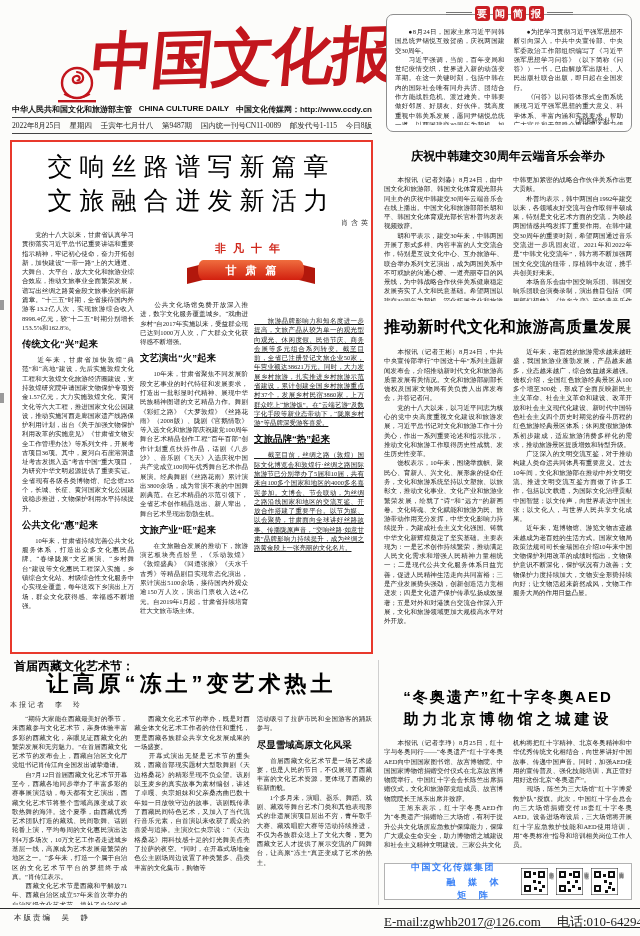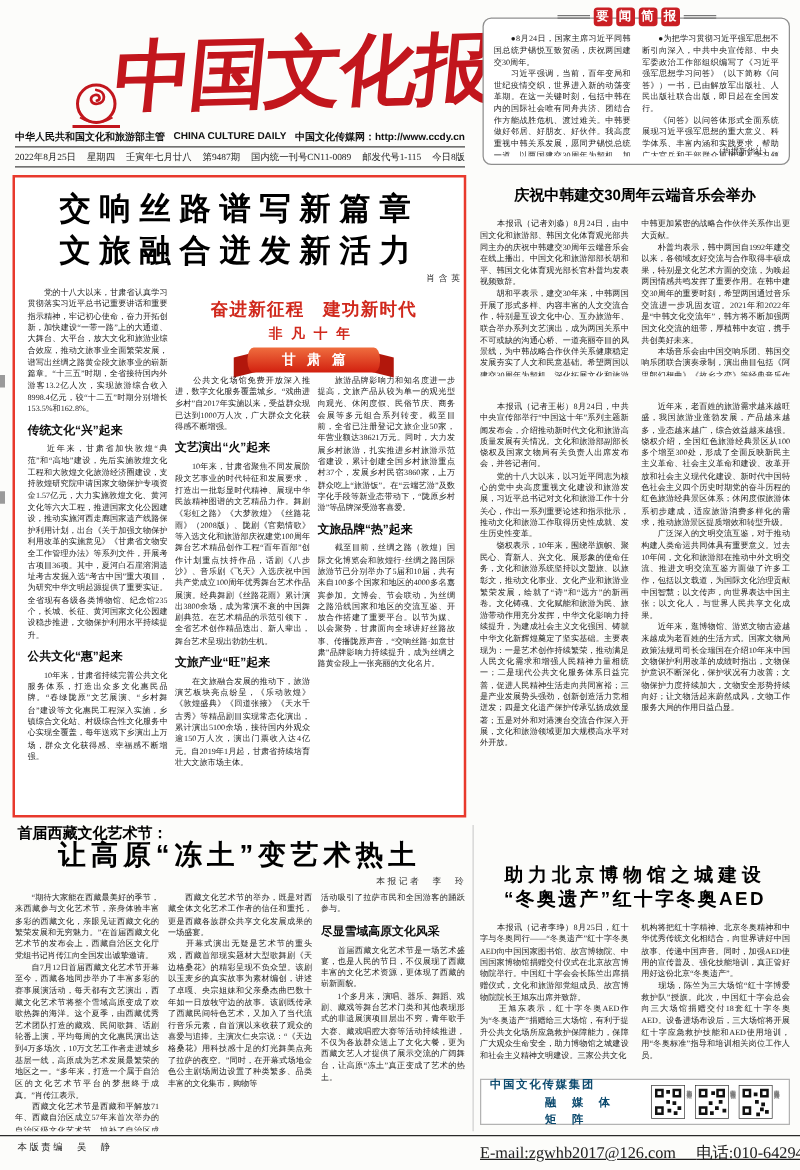--- a/index.html
+++ b/index.html
@@ -21,21 +21,21 @@
   .brief-cols{position:absolute;left:8px;right:8px;top:12px;bottom:6px;display:flex;gap:9px;}
   .brief-cols .c{flex:1;overflow:hidden;}
   .brief-credit{position:absolute;right:14px;bottom:5px;font-size:6.5px;color:#222;}
 
   
   .body-text{font-size:6.5px;line-height:1.43;text-align:justify;color:#1d1d1d;white-space:pre-line;overflow:hidden;}
   .subhead{font-family:"Liberation Sans",sans-serif;font-weight:bold;font-size:9.5px;color:#0c0c0c;margin:6px 0 4px;}
 
   
   .main-box{left:10px;top:140px;width:363px;height:514px;border:2.5px solid #e8392c;background:#fff;}
-  .main-h{position:absolute;left:0;right:0;text-align:center;font-family:"Liberation Sans",sans-serif;font-weight:bold;color:#000;font-size:25px;letter-spacing:7px;white-space:nowrap;}
+  .main-h{position:absolute;left:0;right:0;text-align:center;font-family:"Liberation Sans",sans-serif;font-weight:normal;color:#000;font-size:25px;letter-spacing:7px;white-space:nowrap;}
   .main-byline{position:absolute;left:0;right:0;top:76px;text-align:right;font-size:7px;letter-spacing:3px;color:#333;}
   .mcol{position:absolute;overflow:hidden;}
   .badge{position:absolute;left:126px;top:97px;width:226px;text-align:center;}
   .badge .l1{color:#d0281c;font-family:"Liberation Sans",sans-serif;font-weight:900;font-size:14px;letter-spacing:1px;white-space:nowrap;}
   .badge .l2{color:#d0281c;font-family:Liberation Serif, serif;font-weight:bold;font-size:11px;letter-spacing:7px;margin-top:2px;}
   .ribbon{position:relative;width:128px;height:20px;margin:4px auto 0;}
   .ribbon::before,.ribbon::after{content:"";position:absolute;top:5px;width:24px;height:16px;background:#b2170c;}
   .ribbon::before{left:0;transform:skewY(-14deg);}
   .ribbon::after{right:0;transform:skewY(14deg);}
   .ribbon .band{position:absolute;left:11px;right:11px;top:0;height:20px;z-index:1;background:linear-gradient(180deg,#ef6d3e,#d2200f);border-radius:5px/9px;color:#fff;font-family:"Liberation Sans",sans-serif;font-weight:bold;font-size:11px;letter-spacing:9px;text-indent:9px;line-height:20px;text-align:center;}
@@ -43,28 +43,28 @@
   
   .r-art{left:384px;width:248px;}
   .r-head{text-align:center;font-family:"Liberation Sans",sans-serif;font-weight:bold;color:#000;white-space:nowrap;}
   .two-col{display:flex;gap:10px;}
   .two-col .c{flex:1;overflow:hidden;}
   .kicker{text-align:center;font-style:italic;font-weight:bold;font-size:11px;letter-spacing:2px;color:#111;}
 
   
   .t-kicker{left:14px;top:658px;font-family:"Liberation Sans",sans-serif;font-weight:bold;font-size:12px;color:#000;}
   .t-head{left:10px;top:669px;width:363px;text-align:center;font-family:"Liberation Sans",sans-serif;font-weight:bold;font-size:22px;letter-spacing:4px;color:#000;white-space:nowrap;}
-  .t-byline{left:10px;top:700px;width:363px;text-align:right;font-size:7px;letter-spacing:2px;color:#333;}
+  .t-byline{left:10px;top:700px;width:363px;text-align:left;font-size:7px;letter-spacing:2px;color:#333;}
   .t-cols{left:12px;top:714px;width:360px;height:191px;display:flex;gap:7px;}
   .t-cols .c{flex:1;overflow:hidden;}
 
   
   .vrule{left:378px;top:660px;width:0;height:245px;border-left:1px solid #cfcfcf;}
   .media-box{left:384px;top:863px;width:248px;height:37px;border:1px solid #b3b3b3;background:#fff;display:flex;align-items:center;padding:0 7px;gap:7px;}
-  .media-name{text-align:left;color:#0c4a6e;font-family:"Liberation Sans",sans-serif;font-weight:bold;}
+  .media-name{text-align:center;color:#3b82f6;font-family:"Liberation Sans",sans-serif;font-weight:bold;}
   .media-name .n1{font-size:9px;letter-spacing:1.5px;}
   .media-name .n2{font-size:9px;letter-spacing:5px;margin-top:2px;padding-left:44px;}
   .qr-wrap{display:flex;align-items:center;gap:2px;margin-left:auto;}
   .qr-unit{display:flex;align-items:center;gap:1px;}
   .qr-label{writing-mode:vertical-rl;font-size:4.5px;color:#777;letter-spacing:0.5px;height:28px;overflow:hidden;}
   .bottom-rule{left:0;top:908px;width:640px;border-top:1px solid #2a2a2a;}
   .editor{left:14px;top:913px;font-size:7.5px;letter-spacing:2px;color:#222;}
   .contact{left:384px;top:913px;width:248px;text-align:right;font-size:13px;color:#222;white-space:nowrap;text-decoration:underline;}
   .edge-mark{left:0;width:4px;height:10px;background:#9a9a9a;}
 </style>
@@ -115,21 +115,20 @@
   </div>
   <div class="brief-credit">（均据新华社）</div>
 </div>
 
 <div class="abs main-box">
   <div class="main-h" style="top:8px;">交响丝路谱写新篇章</div>
   <div class="main-h" style="top:42px;">文旅融合迸发新活力</div>
   <div class="main-byline">肖含英</div>
 
   <div class="badge">
-    <div class="l1">奋进新征程　建功新时代</div>
     <div class="l2">非凡十年</div>
     <div class="ribbon">
       <div class="band">甘肃篇</div>
     </div>
   </div>
 
   <div class="mcol" style="left:10px;top:88px;width:112px;height:414px;">
     <div class="body-text">　　党的十八大以来，甘肃省认真学习贯彻落实习近平总书记重要讲话和重要指示精神，牢记初心使命，奋力开拓创新，加快建设“一带一路”上的大通道、大舞台、大平台，放大文化和旅游业综合效应，推动文旅事业全面繁荣发展，谱写出丝绸之路黄金段文旅事业的崭新篇章。“十三五”时期，全省接待国内外游客13.2亿人次，实现旅游综合收入8998.4亿元，较“十二五”时期分别增长153.5%和162.8%。</div>
     <div class="subhead">传统文化“兴”起来</div>
     <div class="body-text">　　近年来，甘肃省加快敦煌“典范”和“高地”建设，先后实施敦煌文化工程和大敦煌文化旅游经济圈建设，支持敦煌研究院申请国家文物保护专项资金1.57亿元，大力实施敦煌文化、黄河文化等六大工程，推进国家文化公园建设，推动实施河西走廊国家遗产线路保护利用计划，出台《关于加强文物保护利用改革的实施意见》《甘肃省文物安全工作管理办法》等系列文件，开展考古项目36项。其中，夏河白石崖溶洞遗址考古发掘入选“考古中国”重大项目，为研究中华文明起源提供了重要实证。全省现有各级各类博物馆、纪念馆235个，长城、长征、黄河国家文化公园建设稳步推进，文物保护利用水平持续提升。</div>
@@ -138,39 +137,40 @@
   </div>
 
   <div class="mcol" style="left:128px;top:158px;width:108px;height:344px;">
     <div class="body-text">　　公共文化场馆免费开放深入推进，数字文化服务覆盖城乡。“戏曲进乡村”自2017年实施以来，受益群众现已达到1000万人次，广大群众文化获得感不断增强。</div>
     <div class="subhead">文艺演出“火”起来</div>
     <div class="body-text">　　10年来，甘肃省聚焦不同发展阶段文艺事业的时代特征和发展要求，打造出一批彰显时代精神、展现中华民族精神图谱的文艺精品力作。舞剧《彩虹之路》《大梦敦煌》《丝路花雨》（2008版）、陇剧《官鹅情歌》等入选文化和旅游部庆祝建党100周年舞台艺术精品创作工程“百年百部”创作计划重点扶持作品，话剧《八步沙》、音乐剧《飞天》入选庆祝中国共产党成立100周年优秀舞台艺术作品展演。经典舞剧《丝路花雨》累计演出3800余场，成为常演不衰的中国舞剧典范。在艺术精品的示范引领下，全省艺术创作精品迭出、新人辈出，舞台艺术呈现出勃勃生机。</div>
     <div class="subhead">文旅产业“旺”起来</div>
     <div class="body-text">　　在文旅融合发展的推动下，旅游演艺板块亮点纷呈，《乐动敦煌》《敦煌盛典》《回道张掖》《天水千古秀》等精品剧目实现常态化演出，累计演出5100余场，接待国内外观众逾150万人次，演出门票收入达4亿元。自2019年1月起，甘肃省持续培育壮大文旅市场主体。</div>
   </div>
 
-  <div class="mcol" style="left:242px;top:158px;width:110px;height:344px;">
+  <div class="mcol" style="left:242px;top:174px;width:110px;height:344px;text-decoration:underline;">
     <div class="body-text">　　旅游品牌影响力和知名度进一步提高，文旅产品从较为单一的观光型向观光、休闲度假、民俗节庆、商务会展等多元组合系列转变。截至目前，全省已注册登记文旅企业50家，年营业额达38621万元。同时，大力发展乡村旅游，扎实推进乡村旅游示范省建设，累计创建全国乡村旅游重点村37个，发展乡村民宿3860家，上万群众吃上“旅游饭”。在“云端艺游”及数字化手段等新业态带动下，“陇原乡村游”等品牌深受游客喜爱。</div>
     <div class="subhead">文旅品牌“热”起来</div>
     <div class="body-text">　　截至目前，丝绸之路（敦煌）国际文化博览会和敦煌行·丝绸之路国际旅游节已分别举办了5届和10届，共有来自100多个国家和地区的4000多名嘉宾参加。文博会、节会联动，为丝绸之路沿线国家和地区的交流互鉴、开放合作搭建了重要平台。以节为媒、以会聚势，甘肃面向全球讲好丝路故事、传播陇原声音，“交响丝路·如意甘肃”品牌影响力持续提升，成为丝绸之路黄金段上一张亮丽的文化名片。</div>
   </div>
 </div>
 
 <div class="abs r-art" style="top:148px;">
   <div class="r-head" style="font-size:12px;">庆祝中韩建交30周年云端音乐会举办</div>
   <div class="two-col" style="margin-top:10px;height:126px;">
     <div class="c body-text">　　本报讯（记者刘淼）8月24日，由中国文化和旅游部、韩国文化体育观光部共同主办的庆祝中韩建交30周年云端音乐会在线上播出。中国文化和旅游部部长胡和平、韩国文化体育观光部长官朴普均发表视频致辞。
 　　胡和平表示，建交30年来，中韩两国开展了形式多样、内容丰富的人文交流合作，特别是互设文化中心、互办旅游年、联合举办系列文艺演出，成为两国关系中不可或缺的沟通心桥、一道亮丽夺目的风景线，为中韩战略合作伙伴关系健康稳定发展夯实了人文和民意基础。希望两国以建交30周年为契机，深化拓展文化和旅游交流合作，携手共创美好未来，为构建</div>
     <div class="c body-text">中韩更加紧密的战略合作伙伴关系作出更大贡献。
 　　朴普均表示，韩中两国自1992年建交以来，各领域友好交流与合作取得丰硕成果，特别是文化艺术方面的交流，为唤起两国情感共鸣发挥了重要作用。在韩中建交30周年的重要时刻，希望两国通过音乐交流进一步巩固友谊。2021年和2022年是“中韩文化交流年”，韩方将不断加强两国文化交流的纽带，厚植韩中友谊，携手共创美好未来。
 　　本场音乐会由中国交响乐团、韩国交响乐团联合演奏录制，演出曲目包括《阿里郎幻想曲》《故乡之恋》等经典音乐作品。</div>
   </div>
 </div>
 
 <div class="abs r-art" style="top:312px;">
+  <div class="r-head" style="font-size:16px;margin-top:5px;letter-spacing:0.5px;">推动新时代文化和旅游高质量发展</div>
   <div class="two-col" style="margin-top:9px;height:298px;">
     <div class="c body-text">　　本报讯（记者王彬）8月24日，中共中央宣传部举行“中国这十年”系列主题新闻发布会，介绍推动新时代文化和旅游高质量发展有关情况。文化和旅游部副部长饶权及国家文物局有关负责人出席发布会，并答记者问。
 　　党的十八大以来，以习近平同志为核心的党中央高度重视文化建设和旅游发展，习近平总书记对文化和旅游工作十分关心，作出一系列重要论述和指示批示，推动文化和旅游工作取得历史性成就、发生历史性变革。
 　　饶权表示，10年来，围绕举旗帜、聚民心、育新人、兴文化、展形象的使命任务，文化和旅游系统坚持以文塑旅、以旅彰文，推动文化事业、文化产业和旅游业繁荣发展，绘就了“诗”和“远方”的新画卷。文化铸魂、文化赋能和旅游为民、旅游带动作用充分发挥，中华文化影响力持续提升，为建成社会主义文化强国、铸就中华文化新辉煌奠定了坚实基础。主要表现为：一是艺术创作持续繁荣，推动满足人民文化需求和增强人民精神力量相统一；二是现代公共文化服务体系日益完善，促进人民精神生活走向共同富裕；三是产业发展势头强劲，创新创造活力竞相迸发；四是文化遗产保护传承弘扬成效显著；五是对外和对港澳台交流合作深入开展，文化和旅游领域更加大规模高水平对外开放。</div>
     <div class="c body-text">　　近年来，老百姓的旅游需求越来越旺盛，我国旅游业蓬勃发展，产品越来越多，业态越来越广，综合效益越来越强。饶权介绍，全国红色旅游经典景区从100多个增至300处，形成了全面反映新民主主义革命、社会主义革命和建设、改革开放和社会主义现代化建设、新时代中国特色社会主义四个历史时期党的奋斗历程的红色旅游经典景区体系；休闲度假旅游体系初步建成，适应旅游消费多样化的需求，推动旅游景区提质增效和转型升级。
 　　广泛深入的文明交流互鉴，对于推动构建人类命运共同体具有重要意义。过去10年间，文化和旅游部在推动中外文明交流、推进文明交流互鉴方面做了许多工作，包括以文载道，为国际文化治理贡献中国智慧；以文传声，向世界表达中国主张；以文化人，与世界人民共享文化成果。
 　　近年来，逛博物馆、游览文物古迹越来越成为老百姓的生活方式。国家文物局政策法规司司长金瑞国在介绍10年来中国文物保护利用改革的成绩时指出，文物保护意识不断深化，保护状况有力改善；文物保护力度持续加大，文物安全形势持续向好；让文物活起来蔚然成风，文物工作服务大局的作用日益凸显。</div>
   </div>
 </div>
 
@@ -187,22 +187,22 @@
     <div class="body-text">活动吸引了拉萨市民和全国游客的踊跃参与。</div>
     <div class="subhead">尽显雪域高原文化风采</div>
     <div class="body-text" style="height:150px;">　　首届西藏文化艺术节是一场艺术盛宴，也是人民的节日，不仅展现了西藏丰富的文化艺术资源，更体现了西藏的崭新面貌。
 　　1个多月来，演唱、器乐、舞蹈、戏剧、藏戏等舞台艺术门类和其他表现形式的非遗展演项目层出不穷，青年歌手大赛、藏戏唱腔大赛等活动持续推进，不仅为各族群众送上了文化大餐，更为西藏文艺人才提供了展示交流的广阔舞台，让高原“冻土”真正变成了艺术的热土。</div>
   </div>
 </div>
 
 <div class="abs vrule"></div>
 
 <div class="abs r-art" style="top:688px;">
+  <div class="r-head" style="font-size:15px;letter-spacing:2px;">“冬奥遗产”红十字冬奥AED</div>
   <div class="r-head" style="font-size:15px;letter-spacing:4px;margin-top:3px;">助力北京博物馆之城建设</div>
-  <div class="r-head" style="font-size:15px;letter-spacing:2px;">“冬奥遗产”红十字冬奥AED</div>
   <div class="two-col" style="margin-top:9px;height:118px;">
     <div class="c body-text">　　本报讯（记者李琤）8月25日，红十字与冬奥同行——“冬奥遗产”红十字冬奥AED向中国国家图书馆、故宫博物院、中国国家博物馆捐赠交付仪式在北京故宫博物院举行。中国红十字会会长陈竺出席捐赠仪式，文化和旅游部党组成员、故宫博物院院长王旭东出席并致辞。
 　　王旭东表示，红十字冬奥AED作为“冬奥遗产”捐赠给三大场馆，有利于提升公共文化场所应急救护保障能力，保障广大观众生命安全，助力博物馆之城建设和社会主义精神文明建设。三家公共文化</div>
     <div class="c body-text">机构将把红十字精神、北京冬奥精神和中华优秀传统文化相结合，向世界讲好中国故事、传递中国声音。同时，加强AED使用的宣传普及、强化技能培训，真正管好用好这份北京“冬奥遗产”。
 　　现场，陈竺为三大场馆“红十字博爱救护队”授旗。此次，中国红十字会总会向三大场馆捐赠交付18套红十字冬奥AED。设备进场布设后，三大场馆将开展红十字应急救护技能和AED使用培训，用“冬奥标准”指导和培训相关岗位工作人员。</div>
   </div>
 </div>
 
 <div class="abs media-box">
   <div class="media-name">

